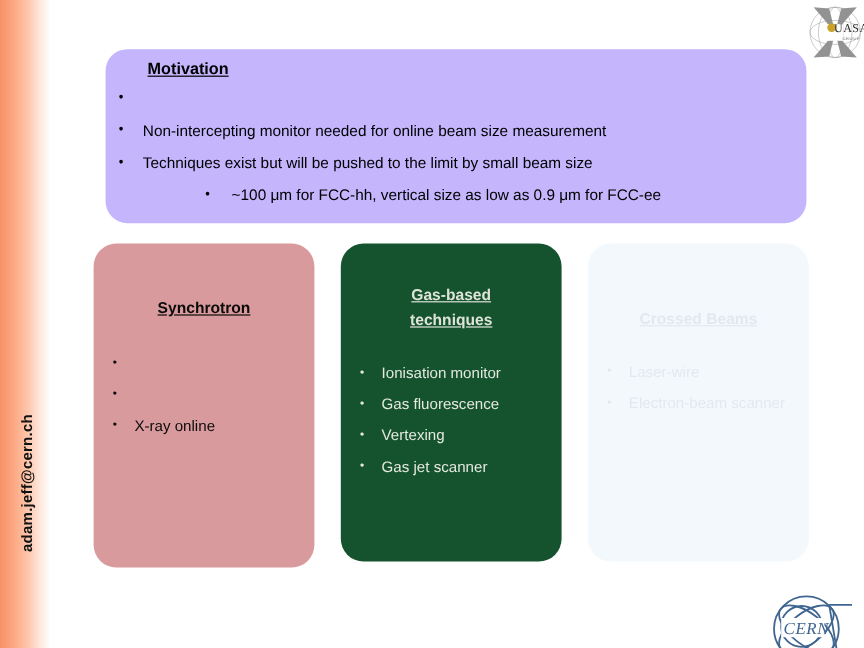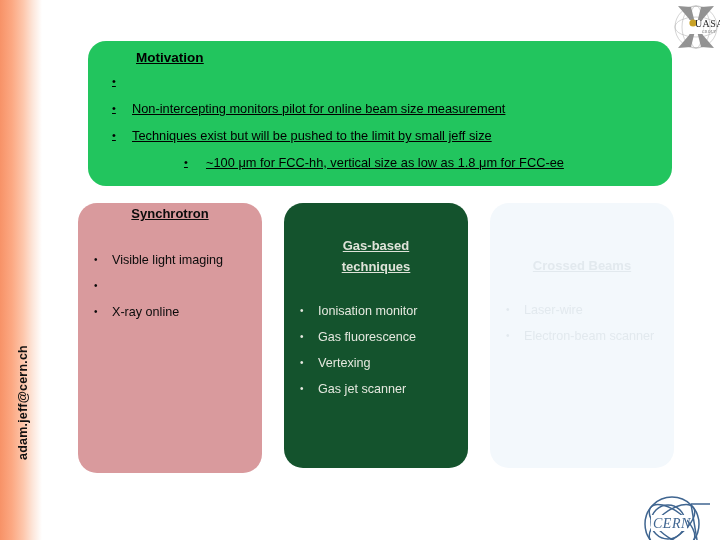--- a/index.html
+++ b/index.html
@@ -59,25 +59,24 @@
     font-style: italic;
   }
 
   
   #motivation-box {
     position: absolute;
     left: 88px;
     top: 41px;
     width: 584px;
     height: 145px;
-    background: #22c55e;
+    background: #c4b5fd;
     border-radius: 18px;
     box-sizing: border-box;
-    padding: 9px 14px 0 24px;
-    text-decoration: underline;
+    padding: 9px 14px 0 11px;
   }
   #motivation-title {
     font-size: 13.5px;
     font-weight: bold;
     text-decoration: underline;
     margin-left: 24px;
     margin-bottom: 9px;
     color: #000000;
   }
   .mot-row {
@@ -131,20 +130,21 @@
   }
 
   .panel-title {
     text-align: center;
     font-size: 13px;
     font-weight: bold;
     text-decoration: underline;
     line-height: 21px;
   }
   #panel-sr .panel-title {
+    margin-top: 43px;
     color: #0b0b0b;
   }
   #panel-gas .panel-title {
     margin-top: 32px;
     color: #dfe3d9;
   }
   #panel-cb .panel-title {
     margin-top: 52px;
     color: #e2e9ee;
   }
@@ -216,40 +216,39 @@
 </div>
 
 <div id="motivation-box">
   <div id="motivation-title">Motivation</div>
 
   <div class="mot-row">
     <span class="b">•</span>
   </div>
   <div class="mot-row">
     <span class="b">•</span>
-    <span>Non-intercepting monitors pilot for online beam size measurement</span>
+    <span>Non-intercepting monitor needed for online beam size measurement</span>
   </div>
   <div class="mot-row">
     <span class="b">•</span>
-    <span>Techniques exist but will be pushed to the limit by small jeff size</span>
+    <span>Techniques exist but will be pushed to the limit by small beam size</span>
   </div>
   <div class="mot-row sub">
     <span class="b">•</span>
-    <span>~100 μm for FCC-hh, vertical size as low as 1.8 μm for FCC-ee</span>
+    <span>~100 μm for FCC-hh, vertical size as low as 0.9 μm for FCC-ee</span>
   </div>
 </div>
 
 <div class="panel" id="panel-sr">
   <div class="panel-title">
     <div>Synchrotron</div>
   </div>
   <div class="panel-list">
     <div class="p-row">
       <span class="b">•</span>
-      <span>Visible light imaging</span>
     </div>
     <div class="p-row">
       <span class="b">•</span>
     </div>
     <div class="p-row">
       <span class="b">•</span>
       <span>X-ray online</span>
     </div>
   </div>
 </div>

